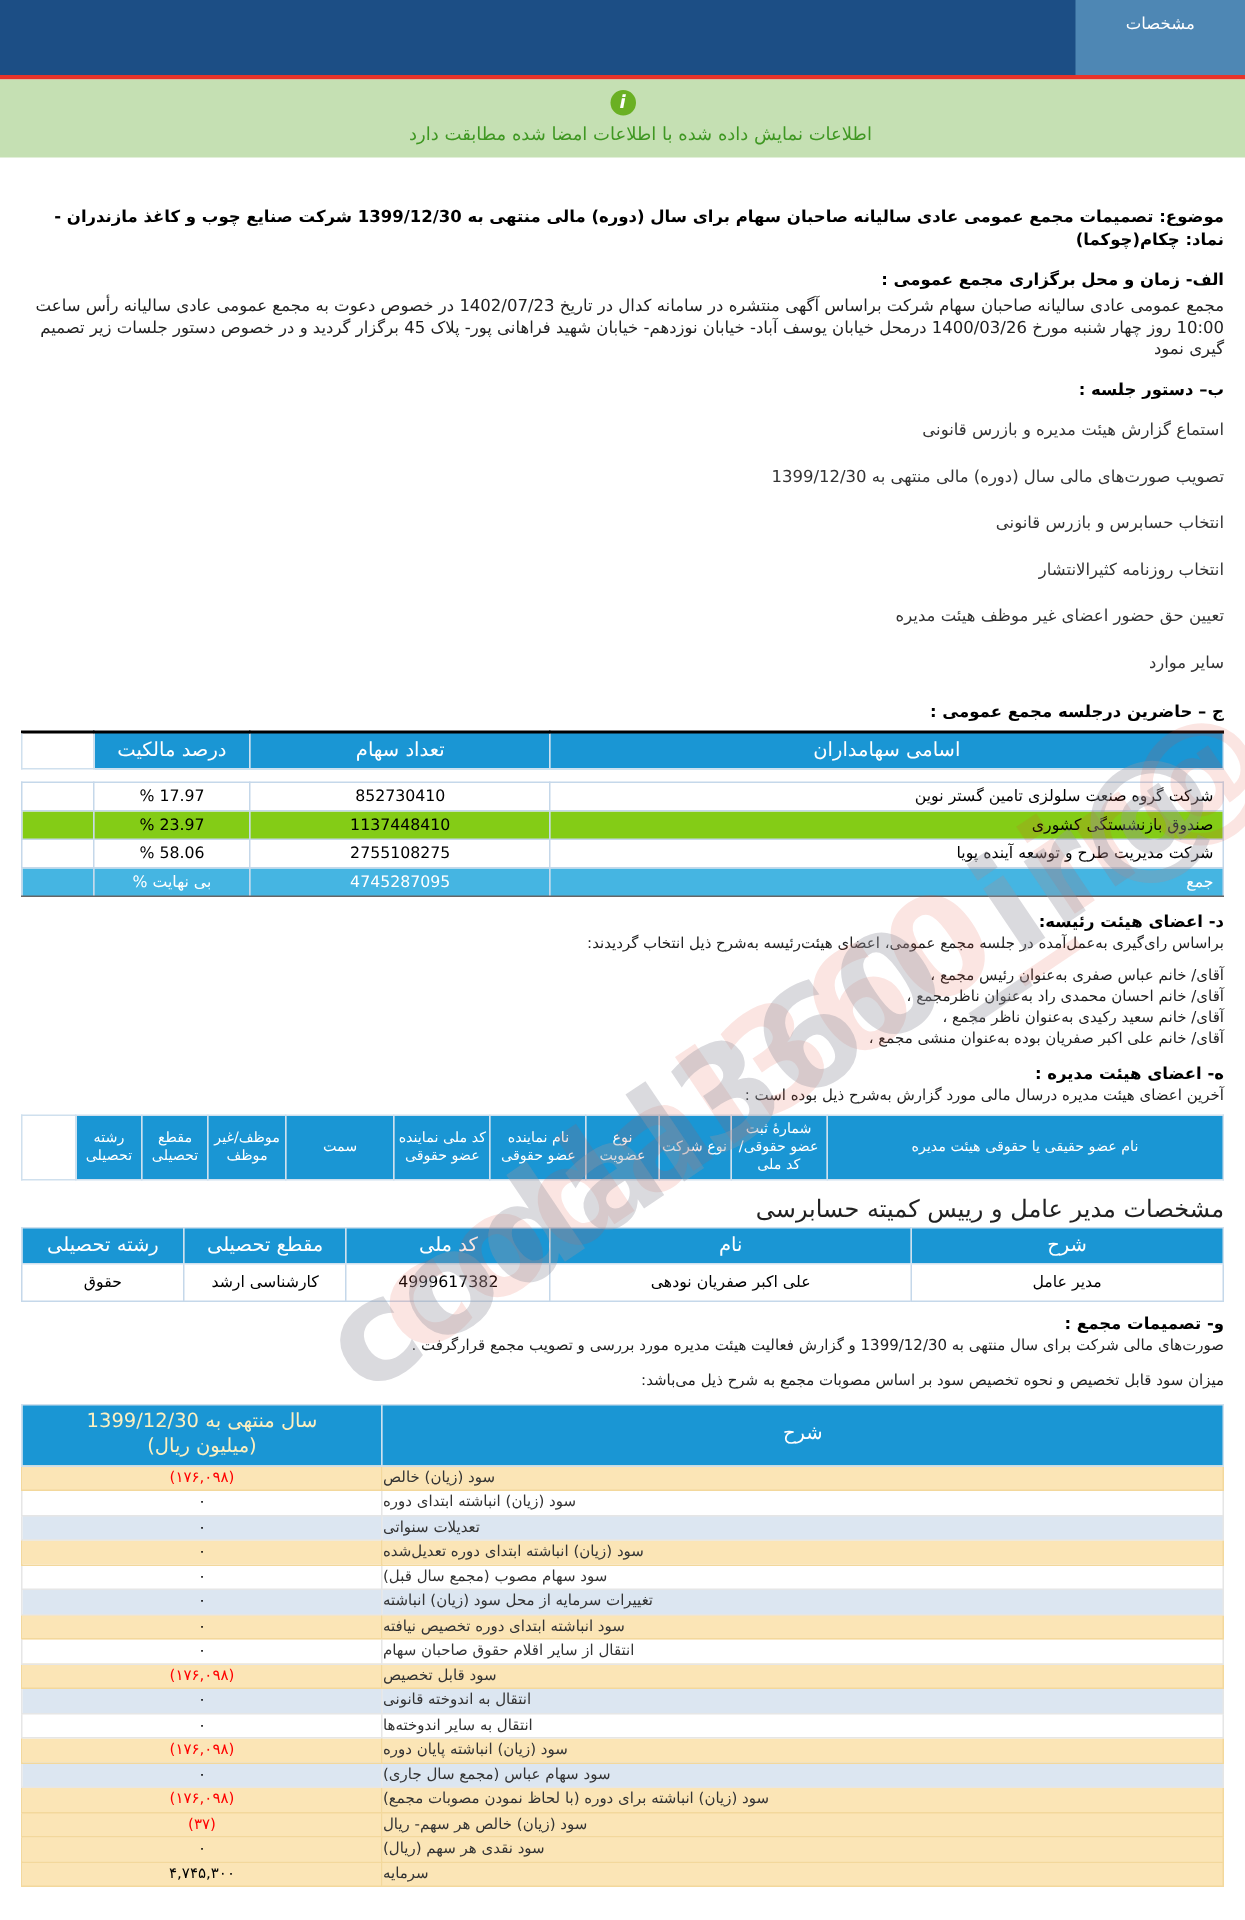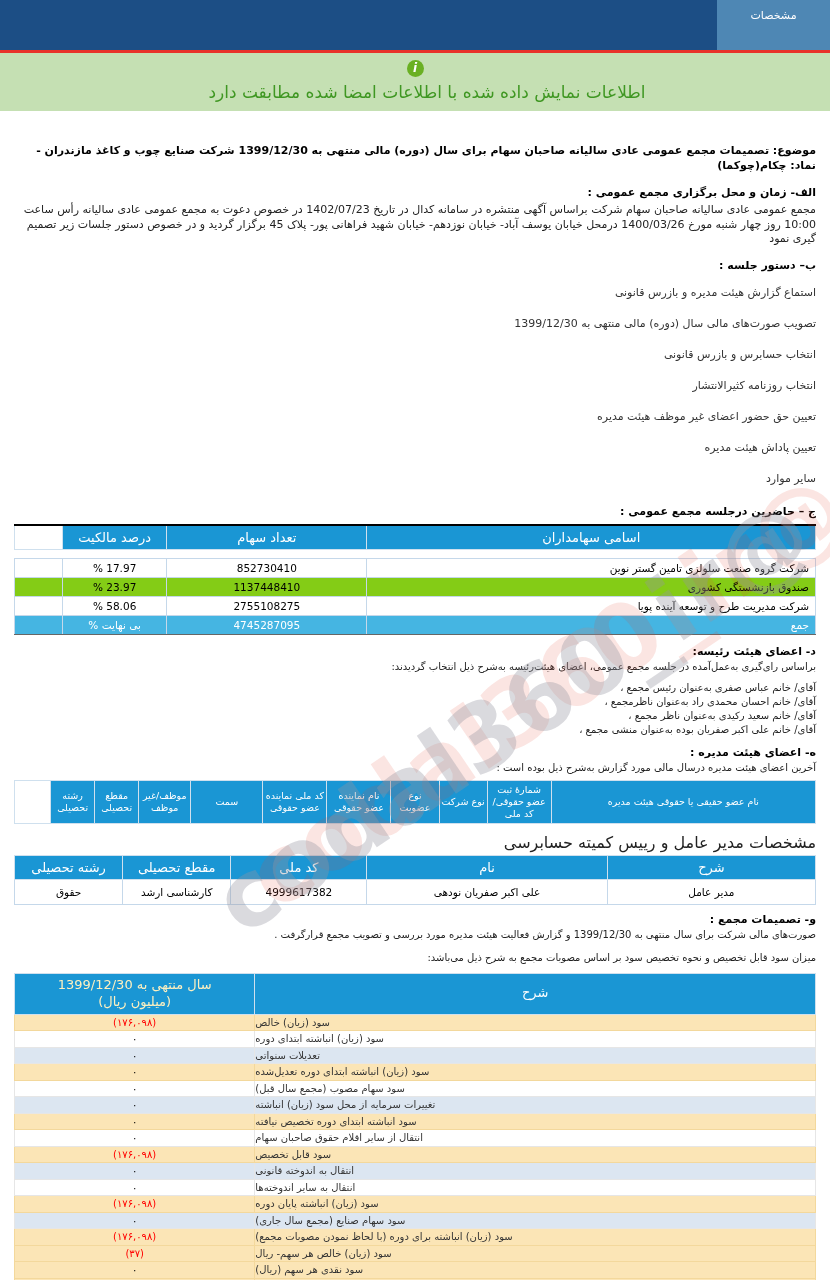--- a/index.html
+++ b/index.html
@@ -14,21 +14,21 @@
     position:absolute;right:0;top:0;width:113px;height:50px;box-sizing:border-box;
     background:#4e87b4;color:#fff;text-align:center;padding-top:9px;font-size:11px;cursor:pointer;
   }
   .redline{height:3px;background:#e8332a;}
   .banner{background:#c5e0b3;text-align:center;padding:7px 0 9px 0;}
   .info-icon{
     display:inline-block;width:17px;height:17px;border-radius:50%;
     background:#6ab023;color:#fff;font-weight:bold;font-style:italic;
     font-size:12px;line-height:17px;text-align:center;
   }
-  .banner-text{color:#3f9722;margin-top:5px;font-size:17px;margin-left:24px;}
+  .banner-text{color:#3f9722;margin-top:5px;font-size:12px;margin-left:24px;}
   
   .content{padding:0 14px;position:relative;}
   .subject{font-weight:bold;margin-top:32px;font-size:11px;line-height:1.4;}
   .sec-title{font-weight:bold;margin-top:12px;}
   .para{margin-top:4px;line-height:1.35;color:#222;}
   .agenda-item{margin-top:10px;line-height:21px;color:#333;}
   .names div{margin-top:2px;line-height:12px;font-size:10px;color:#222;}
   .small-caption{margin-top:9px;font-size:16px;color:#222;}
   
   table{width:100%;border-collapse:collapse;table-layout:fixed;}
@@ -86,21 +86,20 @@
   <div class="sec-title">الف- زمان و محل برگزاری مجمع عمومی :</div>
   <div class="para">مجمع عمومی عادی سالیانه صاحبان سهام شرکت براساس آگهی منتشره در سامانه کدال در تاریخ 1402/07/23 در خصوص دعوت به مجمع عمومی عادی سالیانه رأس ساعت 10:00 روز چهار شنبه مورخ 1400/03/26 درمحل خیابان یوسف آباد- خیابان نوزدهم- خیابان شهید فراهانی پور- پلاک 45  برگزار گردید و در خصوص دستور جلسات زیر تصمیم گیری نمود</div>
 
   <div class="sec-title">ب– دستور جلسه :</div>
   <div>
     <div class="agenda-item">استماع گزارش هیئت مدیره و بازرس قانونی</div>
     <div class="agenda-item">تصویب صورت‌های مالی سال (دوره) مالی منتهی به 1399/12/30</div>
     <div class="agenda-item">انتخاب حسابرس و بازرس قانونی</div>
     <div class="agenda-item">انتخاب روزنامه کثیرالانتشار</div>
     <div class="agenda-item">تعیین حق حضور اعضای غیر موظف هیئت مدیره</div>
-    <div class="agenda-item">تعیین پاداش هیئت مدیره</div>
     <div class="agenda-item">سایر موارد</div>
   </div>
 
   <div class="sec-title" style="margin-top:16px;">ج – حاضرین درجلسه مجمع عمومی :</div>
   <table class="tbl-attendees">
     <colgroup>
         <col style="width:56%">
         <col style="width:25%">
         <col style="width:13%">
         <col style="width:6%">
@@ -276,21 +275,21 @@
         </tr>
       <tr>
           <td class="lbl">انتقال به سایر اندوخته‌ها</td>
           <td>۰</td>
         </tr>
       <tr class="y">
           <td class="lbl">سود (زیان) انباشته پایان دوره</td>
           <td class="neg">(۱۷۶,۰۹۸)</td>
         </tr>
       <tr class="l">
-          <td class="lbl">سود سهام صنایع (مجمع سال جاری)</td>
+          <td class="lbl">سود سهام عباس (مجمع سال جاری)</td>
           <td>۰</td>
         </tr>
       <tr class="y">
           <td class="lbl">سود (زیان) انباشته برای دوره (با لحاظ نمودن مصوبات مجمع)</td>
           <td class="neg">(۱۷۶,۰۹۸)</td>
         </tr>
       <tr class="y">
           <td class="lbl">سود (زیان) خالص هر سهم- ریال</td>
           <td class="neg">(۳۷)</td>
         </tr>

